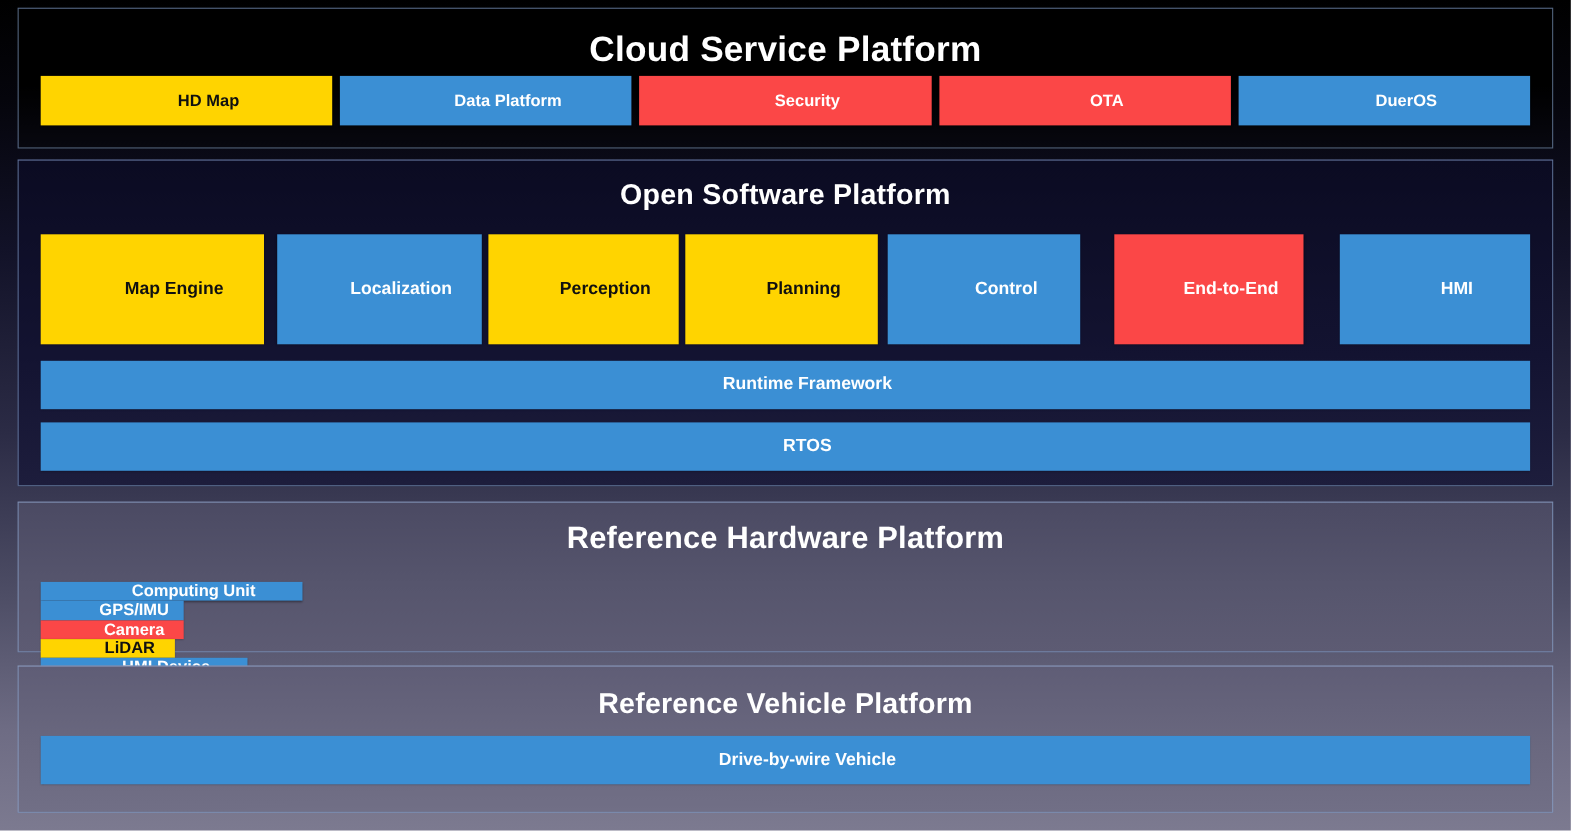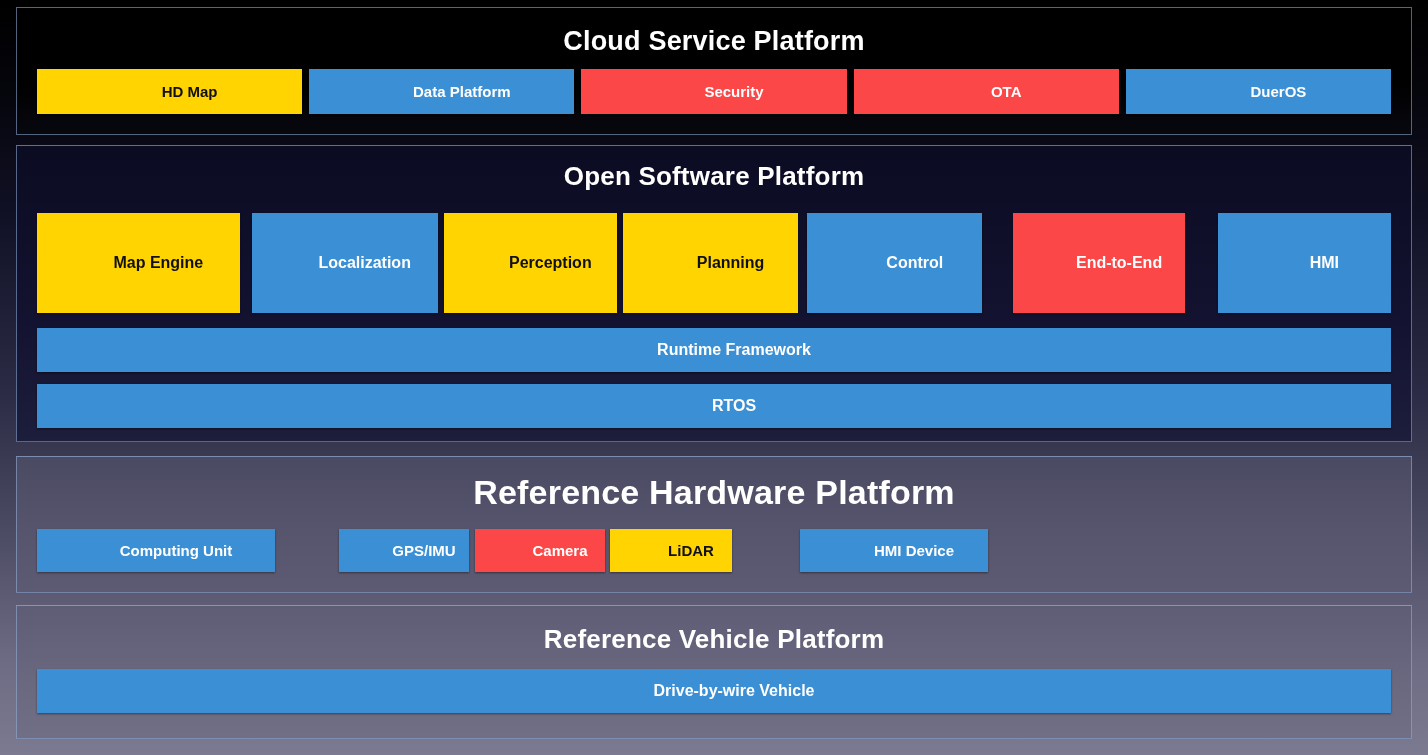--- a/index.html
+++ b/index.html
@@ -55,27 +55,27 @@
     top: 605px;
     height: 134px;
     background: linear-gradient(180deg, #5f5d76 0%, #6a687f 55%, #716f86 100%);
   }
 
   .panel-title {
     width: 100%;
     text-align: center;
     color: #ffffff;
     font-weight: bold;
-    font-size: 27px;
+    font-size: 32px;
     letter-spacing: 0.2px;
     line-height: 1;
   }
   .panel-cloud .panel-title { margin-top: 20px; }
   .panel-software .panel-title { margin-top: 17px; font-size: 26px; }
-  .panel-hardware .panel-title { margin-top: 18px; font-size: 34px; }
+  .panel-hardware .panel-title { margin-top: 18px; font-size: 28px; }
   .panel-vehicle .panel-title { margin-top: 20px; font-size: 26px; }
 
   
   .blk {
     box-sizing: border-box;
     display: flex;
     align-items: center;
     justify-content: center;
     text-align: center;
     font-weight: bold;
@@ -131,20 +131,21 @@
 
   
   .hw-row {
     position: absolute;
     left: 20px;
     right: 20px;
     top: 72px;
     height: 43px;
     display: flex;
     align-items: stretch;
+    flex-direction: column;
   }
   .hw-row .blk {
     height: 43px;
     font-size: 15px;
   }
 
   
   .veh-bar {
     position: absolute;
     left: 20px;

